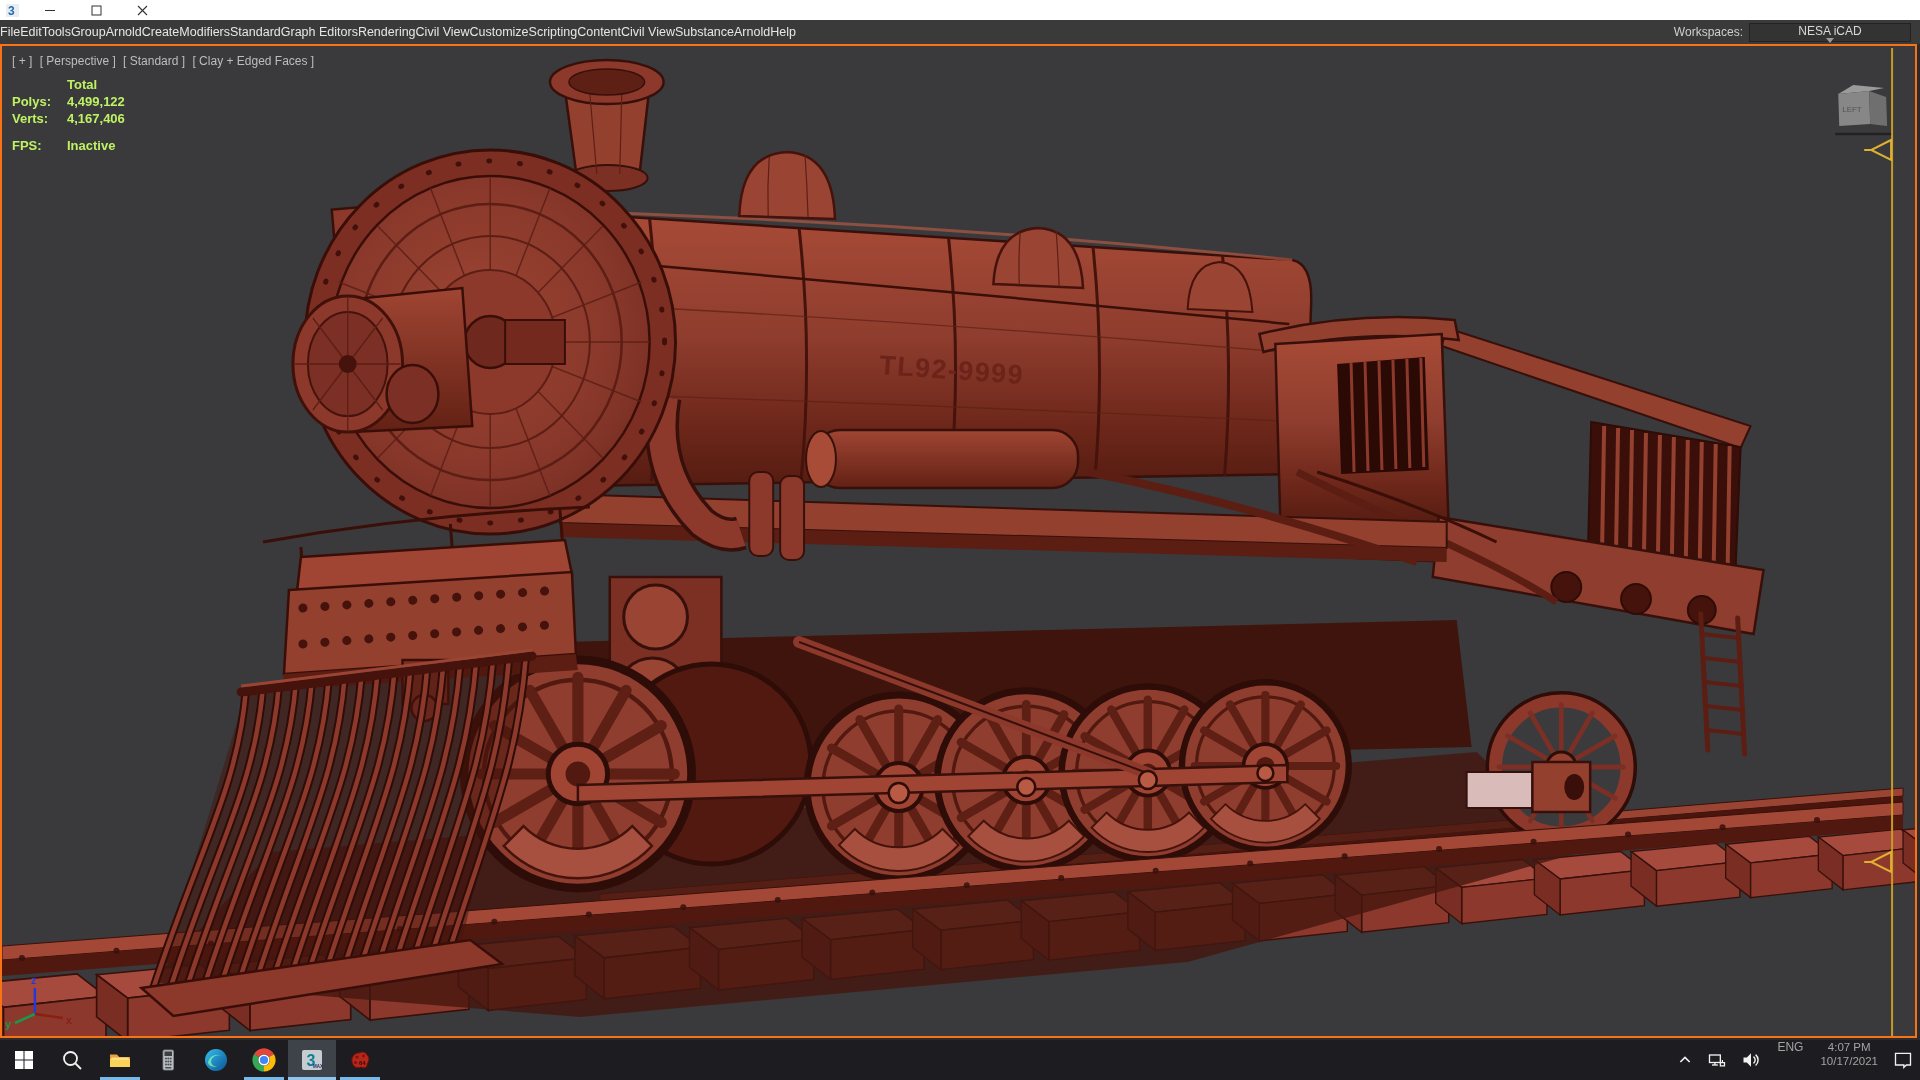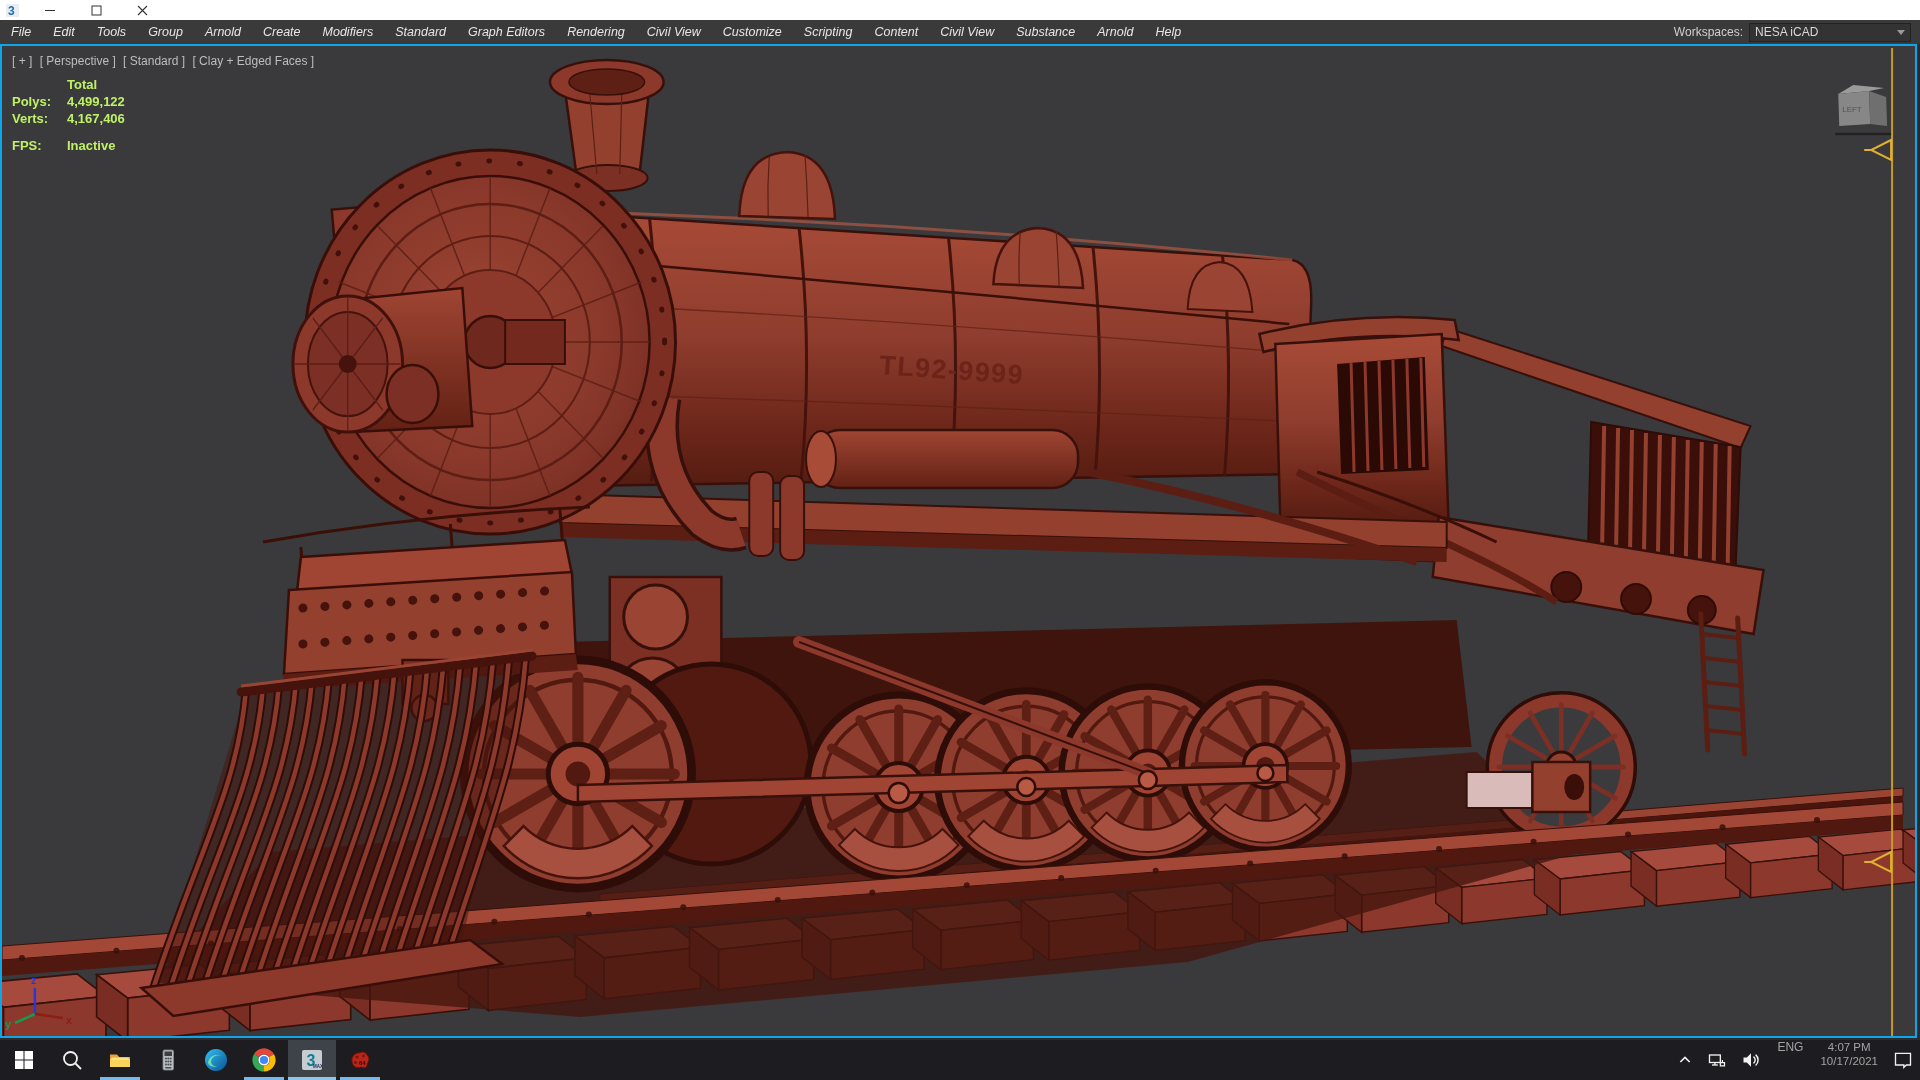--- a/index.html
+++ b/index.html
@@ -8,31 +8,31 @@
   .titlebar{position:absolute;left:0;top:0;width:1920px;height:20px;background:#ffffff;
     display:flex;align-items:center;font-size:12px;color:#111;}
   .titlebar .appico{width:15px;height:15px;margin:0 6px 0 6px;position:relative;flex:0 0 auto;}
   .titlebar .ttl{flex:1 1 auto;white-space:nowrap;}
   .wctl{display:flex;height:20px;}
   .wbtn{width:46px;height:20px;display:flex;align-items:center;justify-content:center;}
   .wbtn svg{display:block;}
   
   .menubar{position:absolute;left:0;top:20px;width:1920px;height:24px;background:#3a3a3a;
     display:flex;align-items:center;color:#e6e6e6;font-size:12.5px;border-bottom:1px solid #2b2b2b;}
-  .mi{padding:0 11px;cursor:default;white-space:nowrap;font-style:italic;}
+  .mi{padding:0 0;cursor:default;white-space:nowrap;}
   .mb-right{margin-left:auto;display:flex;align-items:center;margin-right:9px;color:#cfcfcf;}
   .wslabel{margin-right:6px;font-size:12px;}
   .wsbox{width:150px;height:17px;background:#333333;border:1px solid #222;display:flex;
-    align-items:center;font-size:12px;color:#d8d8d8;padding:0 5px;}
+    align-items:center;font-size:12px;color:#d8d8d8;padding:0 5px;flex-direction:column;}
   .wsbox .wsval{flex:1;}
   .caret{width:0;height:0;border-left:4px solid transparent;border-right:4px solid transparent;
     border-top:5px solid #9a9a9a;}
   
   .viewport{position:absolute;left:0;top:44px;width:1913px;height:990px;background:#3a3a3c;
-    border:2px solid #0ea5e9;}
+    border:2px solid #f97316;}
   .viewport svg.scene{position:absolute;left:0;top:0;width:100%;height:100%;}
   .vplabel{position:absolute;left:10px;top:8px;color:#bdbdbd;font-size:12px;z-index:5;white-space:nowrap;}
   .vplabel span{margin-right:4px;}
   .stats{position:absolute;left:10px;top:30px;z-index:5;color:#bef264;font-size:13px;font-weight:bold;}
   .stat-row{display:flex;line-height:17px;}
   .stat-row .sl{width:46px;text-align:left;margin-right:9px;}
   .stat-row.gap{height:10px;}
   
   .taskbar{position:absolute;left:0;top:1040px;width:1920px;height:40px;background:#1d1d21;
     display:flex;align-items:stretch;z-index:10;}

